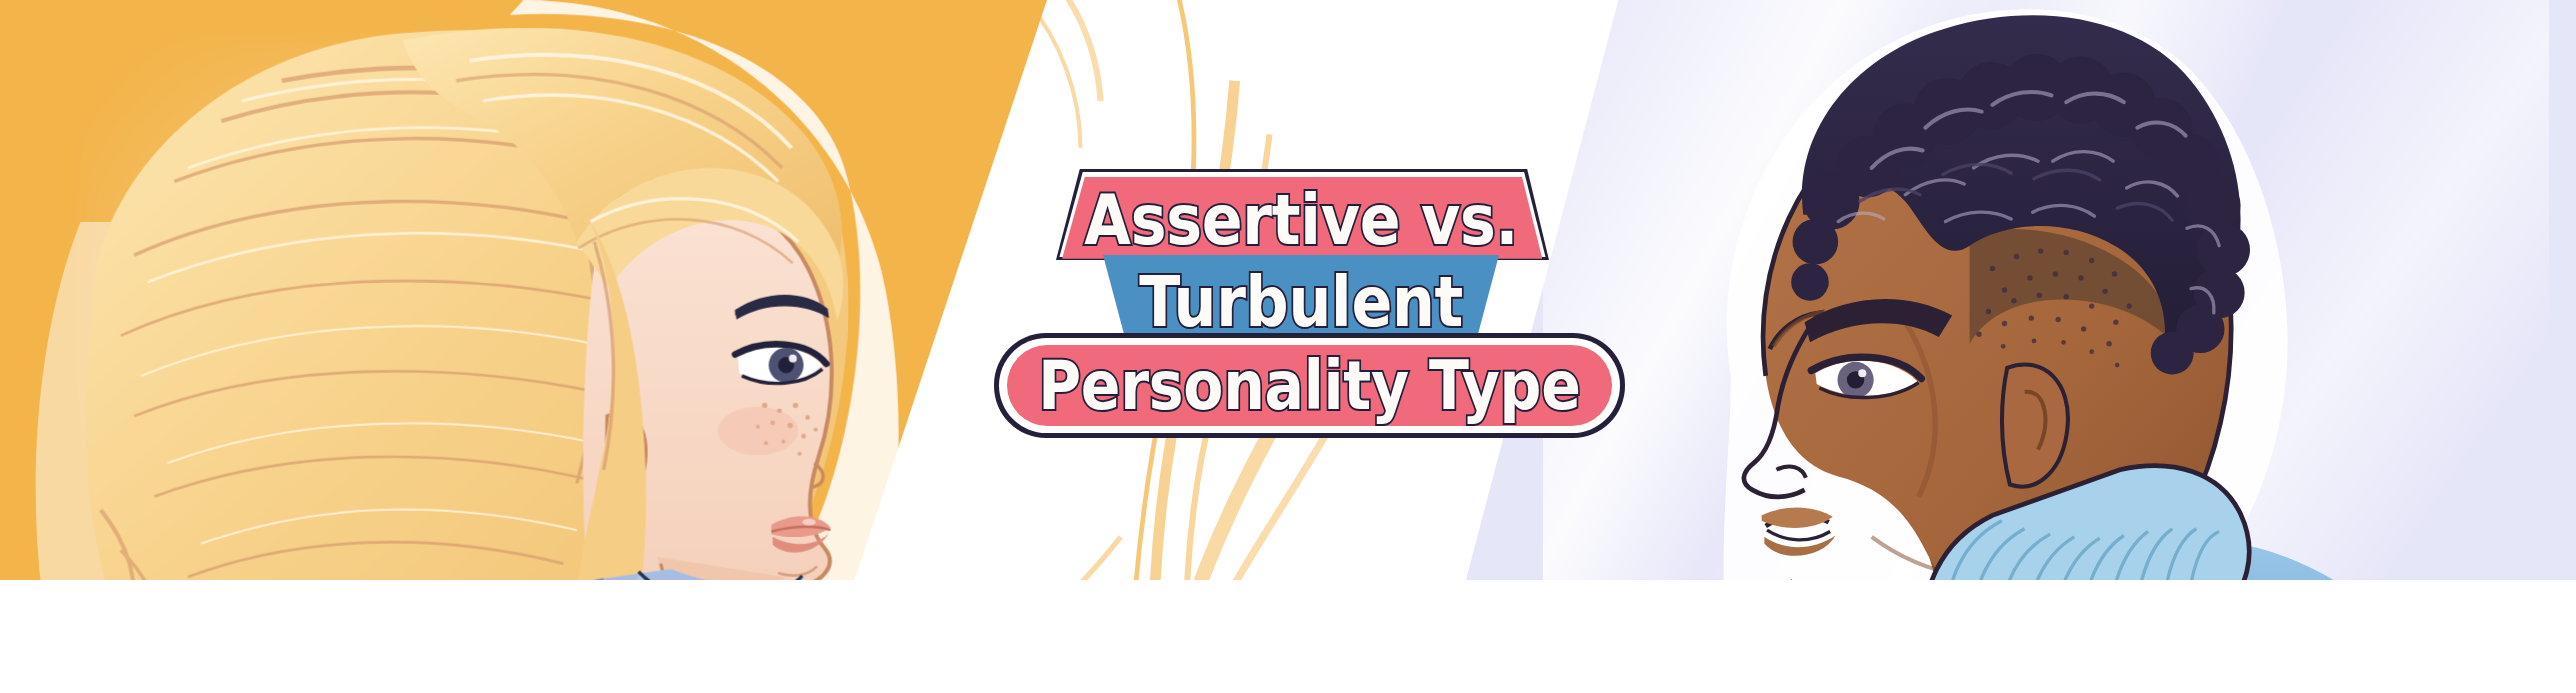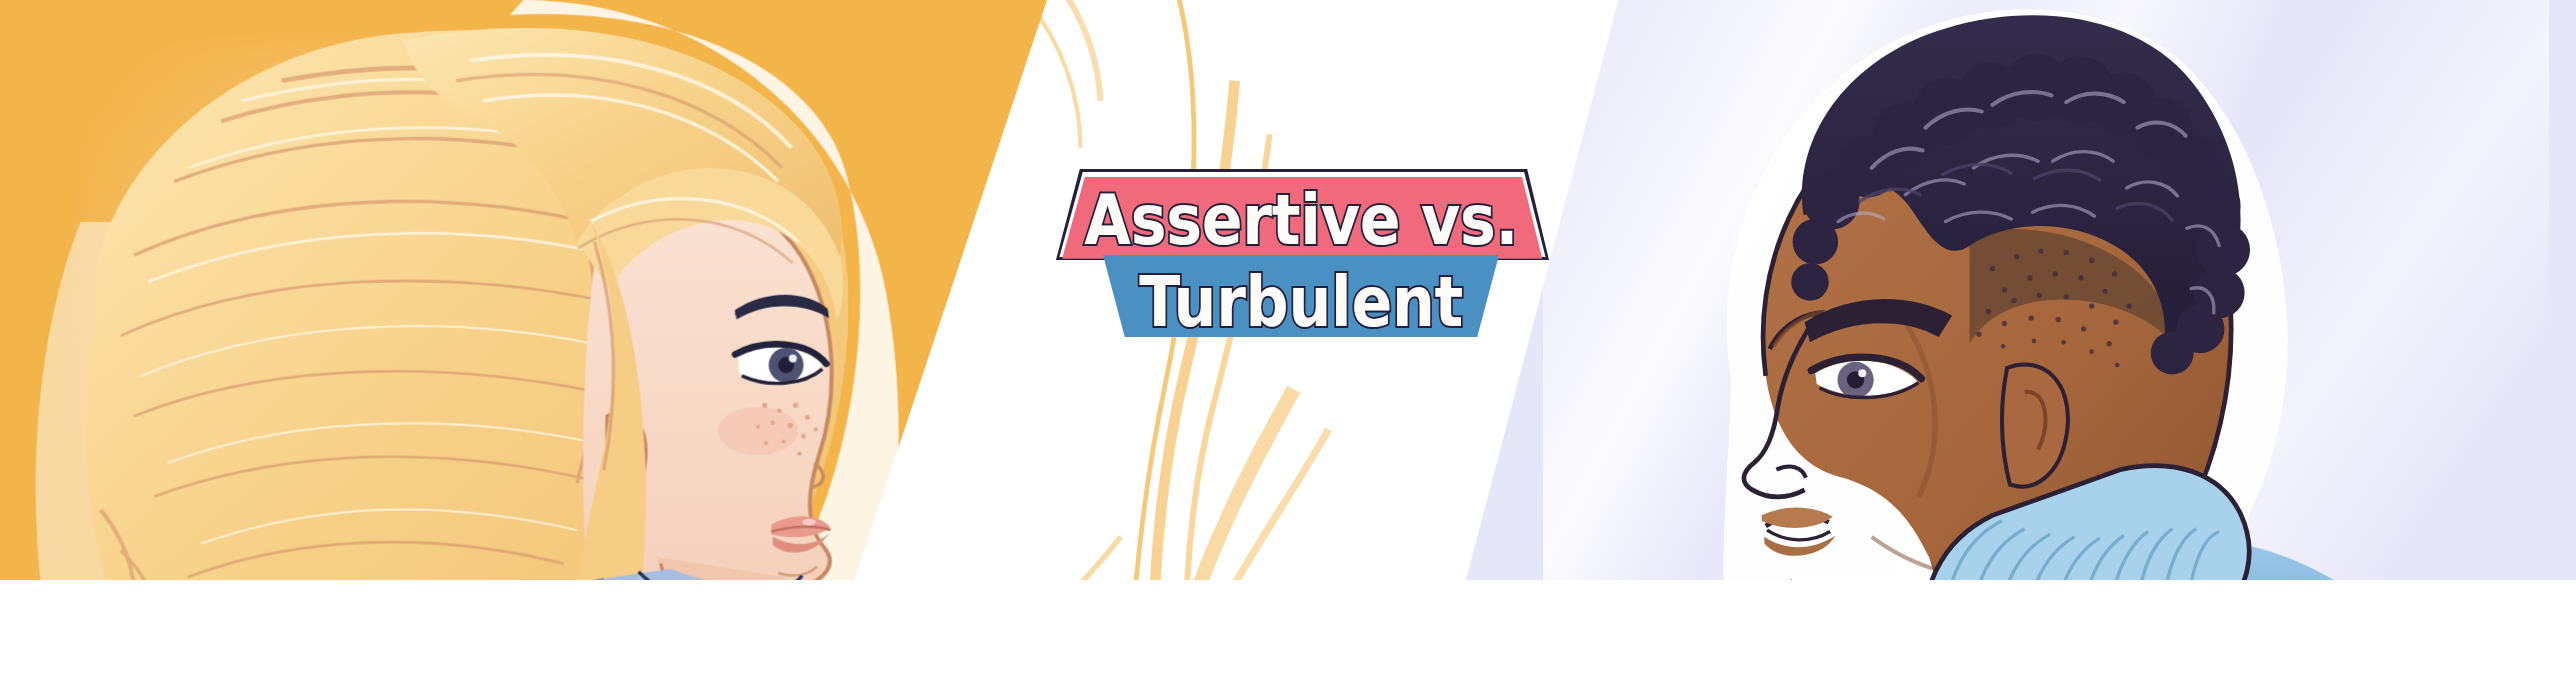--- a/index.html
+++ b/index.html
@@ -497,17 +497,25 @@
       </div>
     </div>
 
     <div class="band-mid">
       <div class="shape-fill"></div>
       <div class="label">
         <span class="disp disp-turbulent">Turbulent</span>
       </div>
     </div>
 
+    <div class="band-bot">
+      <div class="pill-dark"></div>
+      <div class="pill-white"></div>
+      <div class="pill-fill"></div>
+      <div class="label">
+        <span class="disp disp-personality">Personality Type</span>
+      </div>
+    </div>
 
   </div>
 
 </div>
 
 
 </body></html>

